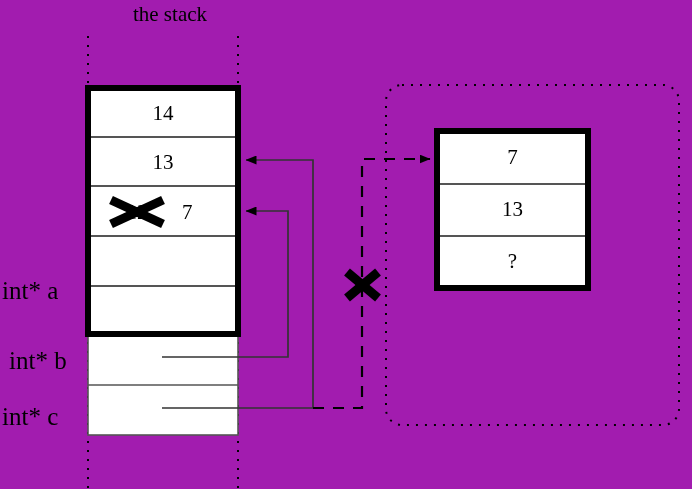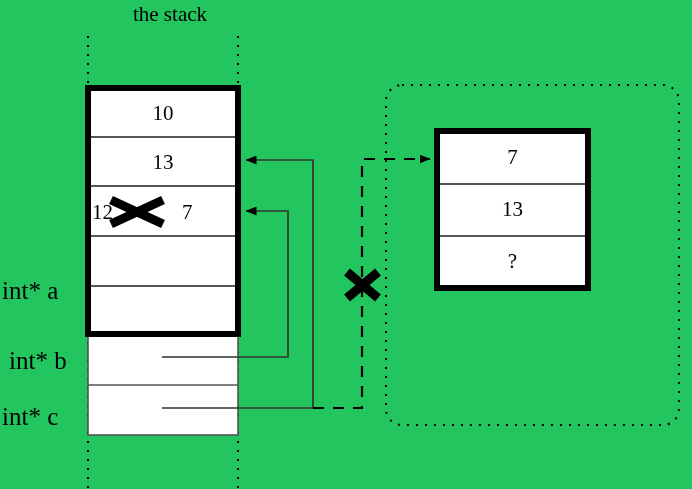--- a/index.html
+++ b/index.html
@@ -4,21 +4,21 @@
 <style>
   html, body {
     margin: 0;
     padding: 0;
     background: #ffffff;
   }
   #canvas {
     position: relative;
     width: 692px;
     height: 489px;
-    background: #22c55e;
+    background: #a21caf;
     font-family: "Liberation Serif", "DejaVu Serif", serif;
     overflow: hidden;
   }
   #diagram-svg {
     position: absolute;
     left: 0;
     top: 0;
     width: 692px;
     height: 489px;
   }
@@ -113,25 +113,25 @@
     </g>
 
     <g>
       <rect x="437" y="131" width="151" height="157" fill="#fff" stroke="#000" stroke-width="6"></rect>
       <line x1="440" y1="184" x2="585" y2="184" stroke="#555" stroke-width="1.8"></line>
       <line x1="440" y1="236" x2="585" y2="236" stroke="#555" stroke-width="1.8"></line>
     </g>
 
   </svg>
 
-  <div class="cell-text" style="left:88px;  top:101px; width:150px;">10</div>
+  <div class="cell-text" style="left:88px;  top:101px; width:150px;">14</div>
 
   <div class="cell-text" style="left:88px;  top:150px; width:150px;">13</div>
 
-  <div class="cell-text" style="left:92px; top:200px; width:58px; text-align:left;">12</div>
+  <div class="cell-text" style="left:108px; top:200px; width:58px; text-align:center;">12</div>
   <div class="aux-text" style="left:182px; top:200px;">7</div>
 
 
 
   <div class="var-label" style="left:2px; top:277px;">int* a</div>
   <div class="var-label" style="left:9px; top:347px;">int* b</div>
   <div class="var-label" style="left:2px; top:403px;">int* c</div>
 
   <div class="cell-text" style="left:437px; top:145px; width:151px;">7</div>
   <div class="cell-text" style="left:437px; top:197px; width:151px;">13</div>

